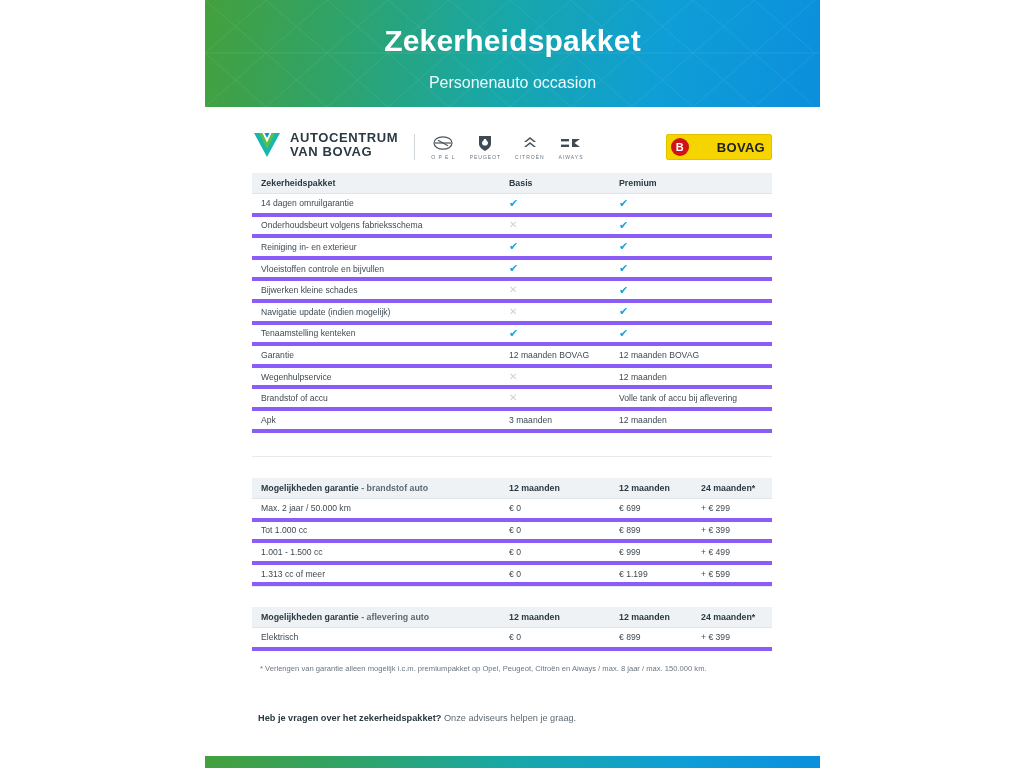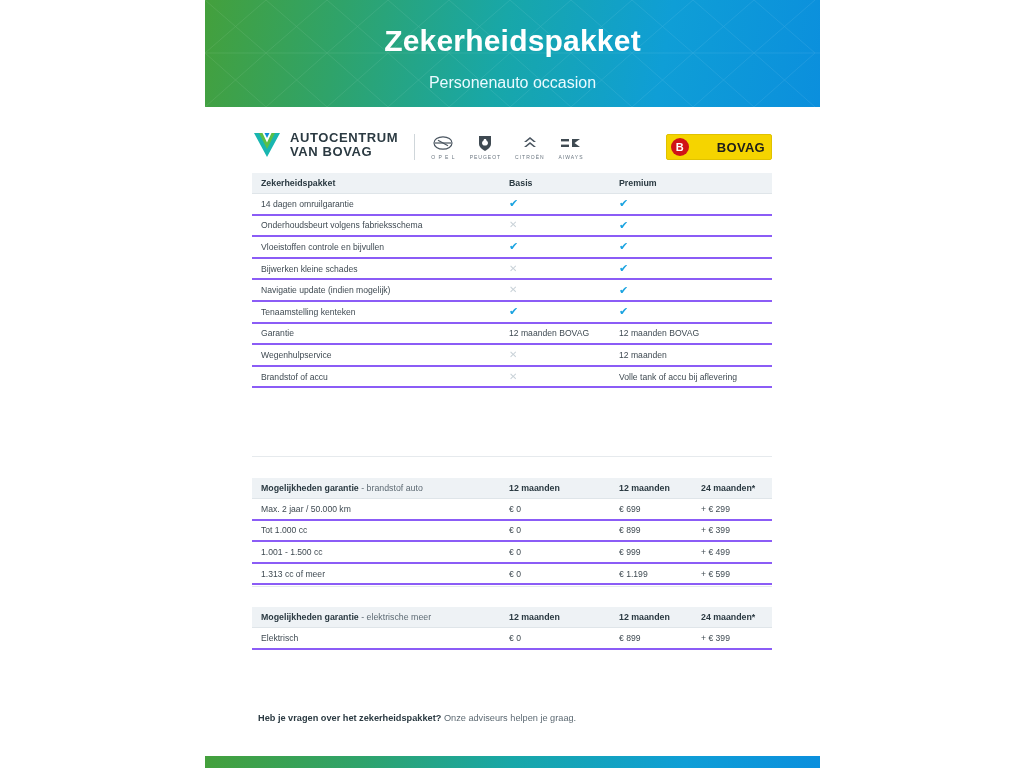--- a/index.html
+++ b/index.html
@@ -123,42 +123,42 @@
     color: #3f4a52;
   }
   .tbl td, .tbl th {
     padding: 0;
     vertical-align: middle;
     text-align: left;
     font-weight: normal;
   }
   .tbl .row {
     height: 21.6px;
-    border-bottom: 2px solid #8b5cf6;
+    border-bottom: 4px solid #8b5cf6;
   }
   .tbl .hdr {
     background: #eef2f5;
     height: 20px;
     border-bottom: 1px solid #dfe5e9;
   }
   .tbl .hdr td {
     font-weight: bold;
     color: #2b3a42;
     font-size: 8.8px;
   }
   .c1 { width: 248px; padding-left: 9px !important; }
   .c2 { width: 110px; padding-left: 9px !important; }
   .c3 { width: 162px; padding-left: 9px !important; }
 
   .c1b { width: 248px; padding-left: 9px !important; }
   .c2b { width: 110px; padding-left: 9px !important; }
   .c3b { width: 82px; padding-left: 9px !important; }
   .c4b { width: 80px; padding-left: 9px !important; }
 
-  .hdr-sub { font-weight: normal; color: #5d6a73; }
+  .hdr-sub { font-weight: bold; color: #5d6a73; }
 
   .check {
     color: #1aa3e0; font-size: 11px; line-height: 1;
   }
   .cross {
     color: #c9d2d8; font-size: 10px; line-height: 1;
   }
 
   .gapline {
     position: absolute; left: 252px; width: 520px; height: 1px;
@@ -293,20 +293,25 @@
         <td class="c1">14 dagen omruilgarantie</td>
         <td class="c2"><span class="check">✔</span></td>
         <td class="c3"><span class="check">✔</span></td>
       </tr>
       <tr class="row">
         <td class="c1">Onderhoudsbeurt volgens fabrieksschema</td>
         <td class="c2"><span class="cross">✕</span></td>
         <td class="c3"><span class="check">✔</span></td>
       </tr>
       <tr class="row">
+        <td class="c1">Reiniging in- en exterieur</td>
+        <td class="c2"><span class="check">✔</span></td>
+        <td class="c3"><span class="check">✔</span></td>
+      </tr>
+      <tr class="row">
         <td class="c1">Vloeistoffen controle en bijvullen</td>
         <td class="c2"><span class="check">✔</span></td>
         <td class="c3"><span class="check">✔</span></td>
       </tr>
       <tr class="row">
         <td class="c1">Bijwerken kleine schades</td>
         <td class="c2"><span class="cross">✕</span></td>
         <td class="c3"><span class="check">✔</span></td>
       </tr>
       <tr class="row">
@@ -326,20 +331,25 @@
       </tr>
       <tr class="row">
         <td class="c1">Wegenhulpservice</td>
         <td class="c2"><span class="cross">✕</span></td>
         <td class="c3">12 maanden</td>
       </tr>
       <tr class="row">
         <td class="c1">Brandstof of accu</td>
         <td class="c2"><span class="cross">✕</span></td>
         <td class="c3">Volle tank of accu bij aflevering</td>
+      </tr>
+      <tr class="row">
+        <td class="c1">Apk</td>
+        <td class="c2">3 maanden</td>
+        <td class="c3">12 maanden</td>
       </tr>
     </tbody>
   </table>
 
   <div class="gapline" style="top:456px;"></div>
 
   <table class="tbl" style="top:478px;">
     <tbody>
       <tr class="hdr">
         <td class="c1b">
@@ -377,35 +387,36 @@
     </tbody>
   </table>
 
   <div class="gapline" style="top:586px;"></div>
 
   <table class="tbl" style="top:607px;">
     <tbody>
       <tr class="hdr">
         <td class="c1b">
           <span>Mogelijkheden garantie</span>
-          <span class="hdr-sub">- elektrische meer</span>
+          <span class="hdr-sub">- aflevering auto</span>
         </td>
         <td class="c2b">12 maanden</td>
         <td class="c3b">12 maanden</td>
         <td class="c4b">24 maanden*</td>
       </tr>
       <tr class="row">
         <td class="c1b">Elektrisch</td>
         <td class="c2b">€ 0</td>
         <td class="c3b">€ 899</td>
         <td class="c4b">+ € 399</td>
       </tr>
     </tbody>
   </table>
 
+  <div class="footnote">* Verlengen van garantie alleen mogelijk i.c.m. premiumpakket op Opel, Peugeot, Citroën en Aiways / max. 8 jaar / max. 150.000 km.</div>
 
   <div class="cta">
     <b>Heb je vragen over het zekerheidspakket?</b><span> Onze adviseurs helpen je graag.</span>
   </div>
 
   <div class="footer-band"></div>
 
 </div>
 
 </body></html>

